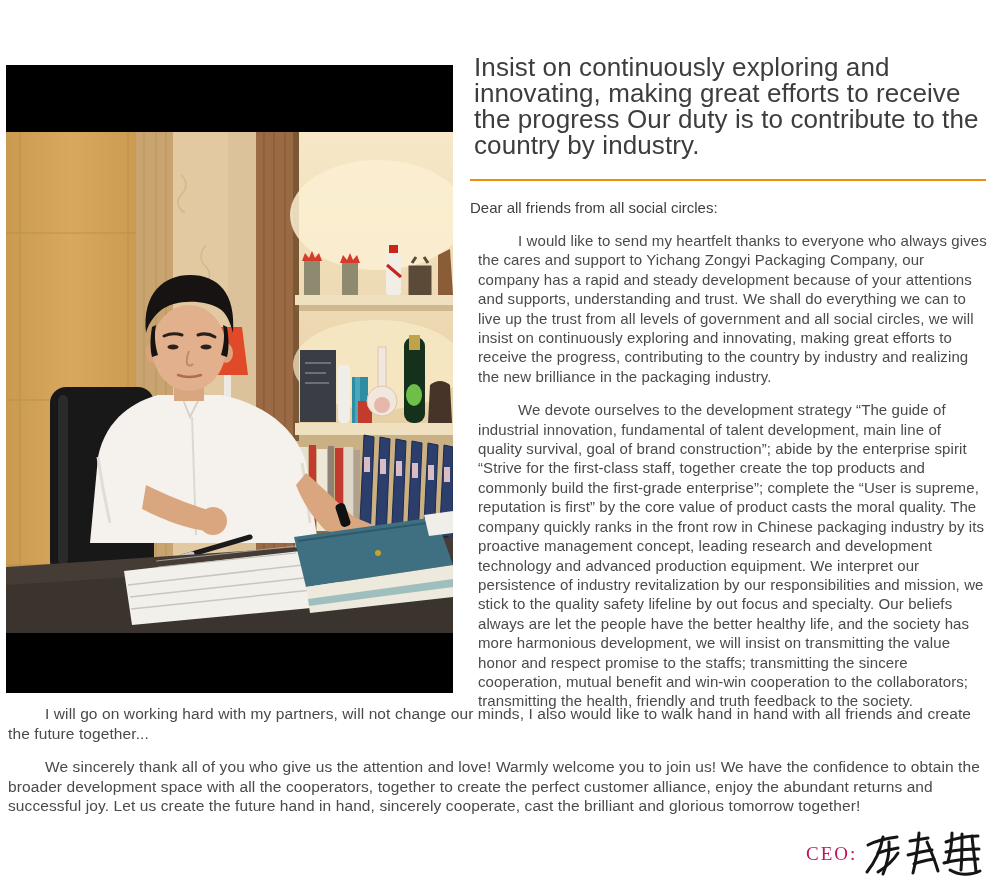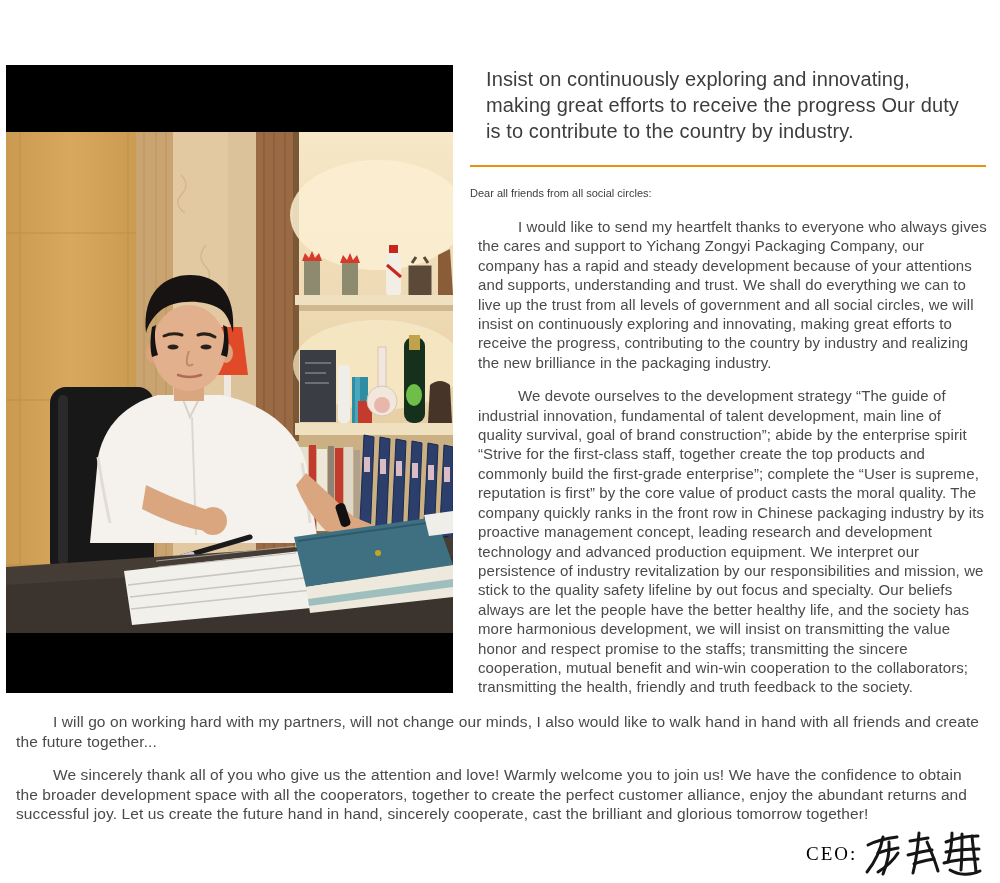--- a/index.html
+++ b/index.html
@@ -9,48 +9,48 @@
     -webkit-font-smoothing:antialiased;overflow:hidden;
   }
   .photo-frame{
     position:absolute;left:6px;top:65px;width:447px;height:628px;
     background:#000;
   }
   .right-col{
     position:absolute;left:470px;top:50px;width:517px;
   }
   .headline{
-    margin:16px;font-size:20px;line-height:26px;font-weight:400;
+    margin:4px;font-size:26px;line-height:26px;font-weight:400;
     color:#3d3d3d;letter-spacing:.1px;
   }
   .divider{
     height:2px;background:#EE8F0C;margin-top:21px;width:516px;border:0;
   }
   .salutation{
-    margin:17px 0 0 0;font-size:11px;line-height:19px;color:#404040;
+    margin:17px 0 0 0;font-size:15px;line-height:19px;color:#404040;
   }
   .para{
     margin:14px 0 0 8px;font-size:15px;line-height:19.4px;color:#4a4a4a;
     text-indent:40px;letter-spacing:.1px;
   }
   .closing{
     position:absolute;left:8px;top:704px;width:982px;
     font-stretch:condensed;letter-spacing:-.35px;
   }
   .closing .para{
-    font-size:15.5px;line-height:19.5px;text-indent:37px;margin:8px;
+    font-size:15.5px;line-height:19.5px;text-indent:37px;margin:0;
   }
   .closing .para + .para{margin-top:14px;}
   .signature-row{
     position:absolute;left:806px;top:828px;height:52px;
     display:flex;align-items:center;gap:7px;
   }
   .ceo-label{
     font-family:"Liberation Serif","DejaVu Serif",serif;
-    font-size:19px;color:#000000;letter-spacing:2px;
+    font-size:19px;color:#be185d;letter-spacing:2px;
   }
   svg{display:block;}
 </style>
 </head>
 <body>
 
 <div class="photo-frame">
   <svg viewBox="0 0 447 628" width="447" height="628" aria-hidden="true">
     <defs>
       <clipPath id="scene">

